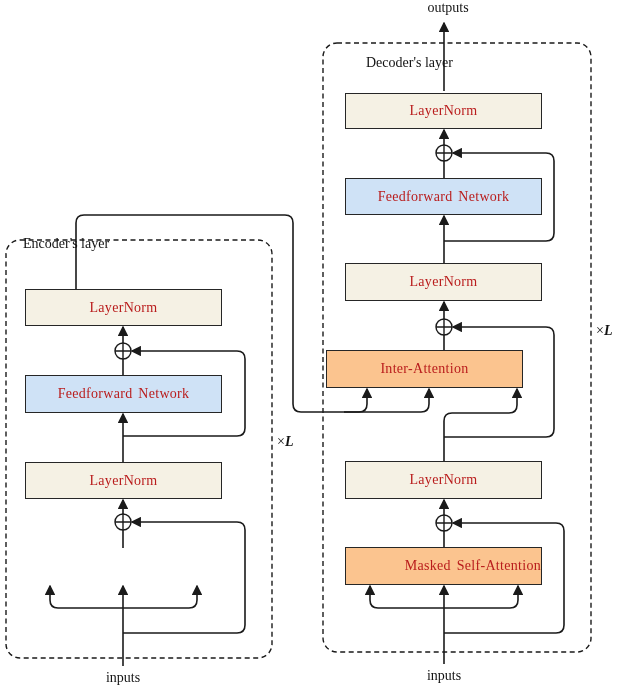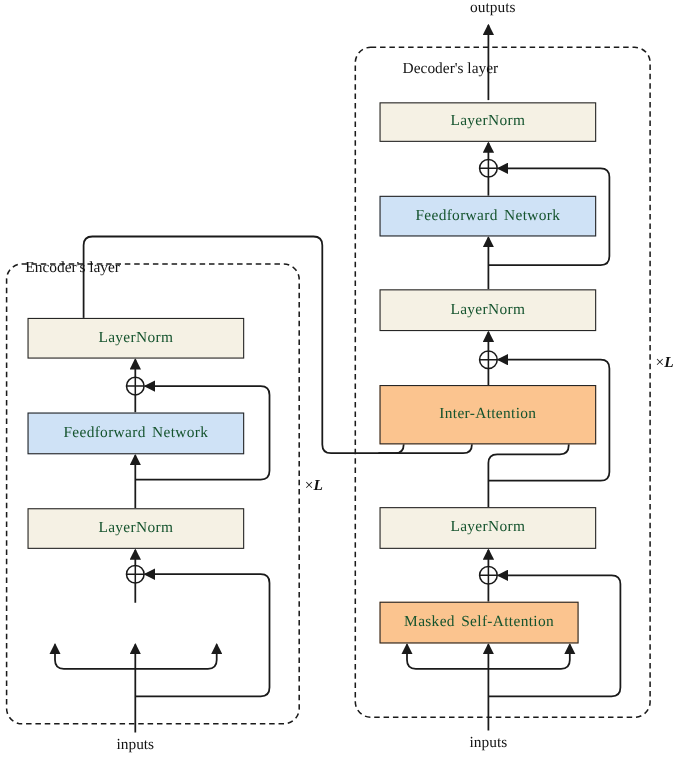--- a/index.html
+++ b/index.html
@@ -4,21 +4,21 @@
 <style>
   html,body{margin:0;padding:0;background:#fff;}
   .stage{
     position:relative;width:622px;height:692px;background:#fff;overflow:hidden;
     font-family:"Liberation Serif","DejaVu Serif",serif;color:#111;
   }
   svg.wires{position:absolute;left:0;top:0;width:622px;height:692px;}
   .box{
     position:absolute;display:flex;align-items:center;justify-content:center;
     border:1.5px solid #262626;box-sizing:border-box;
-    font-size:14px;letter-spacing:0.3px;word-spacing:2px;color:#14532d;
+    font-size:14px;letter-spacing:0.3px;word-spacing:2px;color:#b91c1c;
   }
   .txt{position:absolute;font-size:14px;color:#121212;white-space:nowrap;}
   .txt.center{text-align:center;}
   .repeat{position:absolute;font-size:14px;color:#121212;}
   .repeat .sign{font-style:normal;}
   .repeat .var{font-style:italic;font-weight:bold;font-family:"Liberation Serif",serif;}
 </style>
 </head>
 <body>
 
@@ -103,27 +103,27 @@
 
   <div class="box" style="left: 345px; top: 93px; width: 197px; height: 36px; background-color: rgb(245, 241, 228);">
     <span>LayerNorm</span>
   </div>
   <div class="box" style="left: 345px; top: 178px; width: 197px; height: 37px; background-color: rgb(207, 226, 246);">
     <span>Feedforward Network</span>
   </div>
   <div class="box" style="left: 345px; top: 263px; width: 197px; height: 38px; background-color: rgb(245, 241, 228);">
     <span>LayerNorm</span>
   </div>
-  <div class="box" style="left: 345px; top: 350px; width: 197px; height: 54px; background-color: rgb(251, 196, 143); font-family: Liberation Serif, serif;">
+  <div class="box" style="left: 326px; top: 350px; width: 197px; height: 38px; background-color: rgb(251, 196, 143); font-family: Liberation Serif, serif;">
     <span>Inter-Attention</span>
   </div>
   <div class="box" style="left: 345px; top: 461px; width: 197px; height: 38px; background-color: rgb(245, 241, 228);">
     <span>LayerNorm</span>
   </div>
-  <div class="box" style="left: 345px; top: 547px; width: 181px; height: 38px; background-color: rgb(251, 196, 143);">
+  <div class="box" style="left: 345px; top: 547px; width: 197px; height: 38px; background-color: rgb(251, 196, 143); justify-content: flex-end;">
     <span>Masked Self-Attention</span>
   </div>
 
   <div class="txt center" style="left:404px;top:0px;width:88px;">outputs</div>
   <div class="txt" style="left:332px;top:55px;margin-left:34px;">Decoder's layer</div>
   <div class="txt" style="left:23px;top:236px;">Encoder's layer</div>
   <div class="txt center" style="left:83px;top:670px;width:80px;">inputs</div>
   <div class="txt center" style="left:404px;top:668px;width:80px;">inputs</div>
 
   <div class="repeat" style="left:277px;top:434px;">

